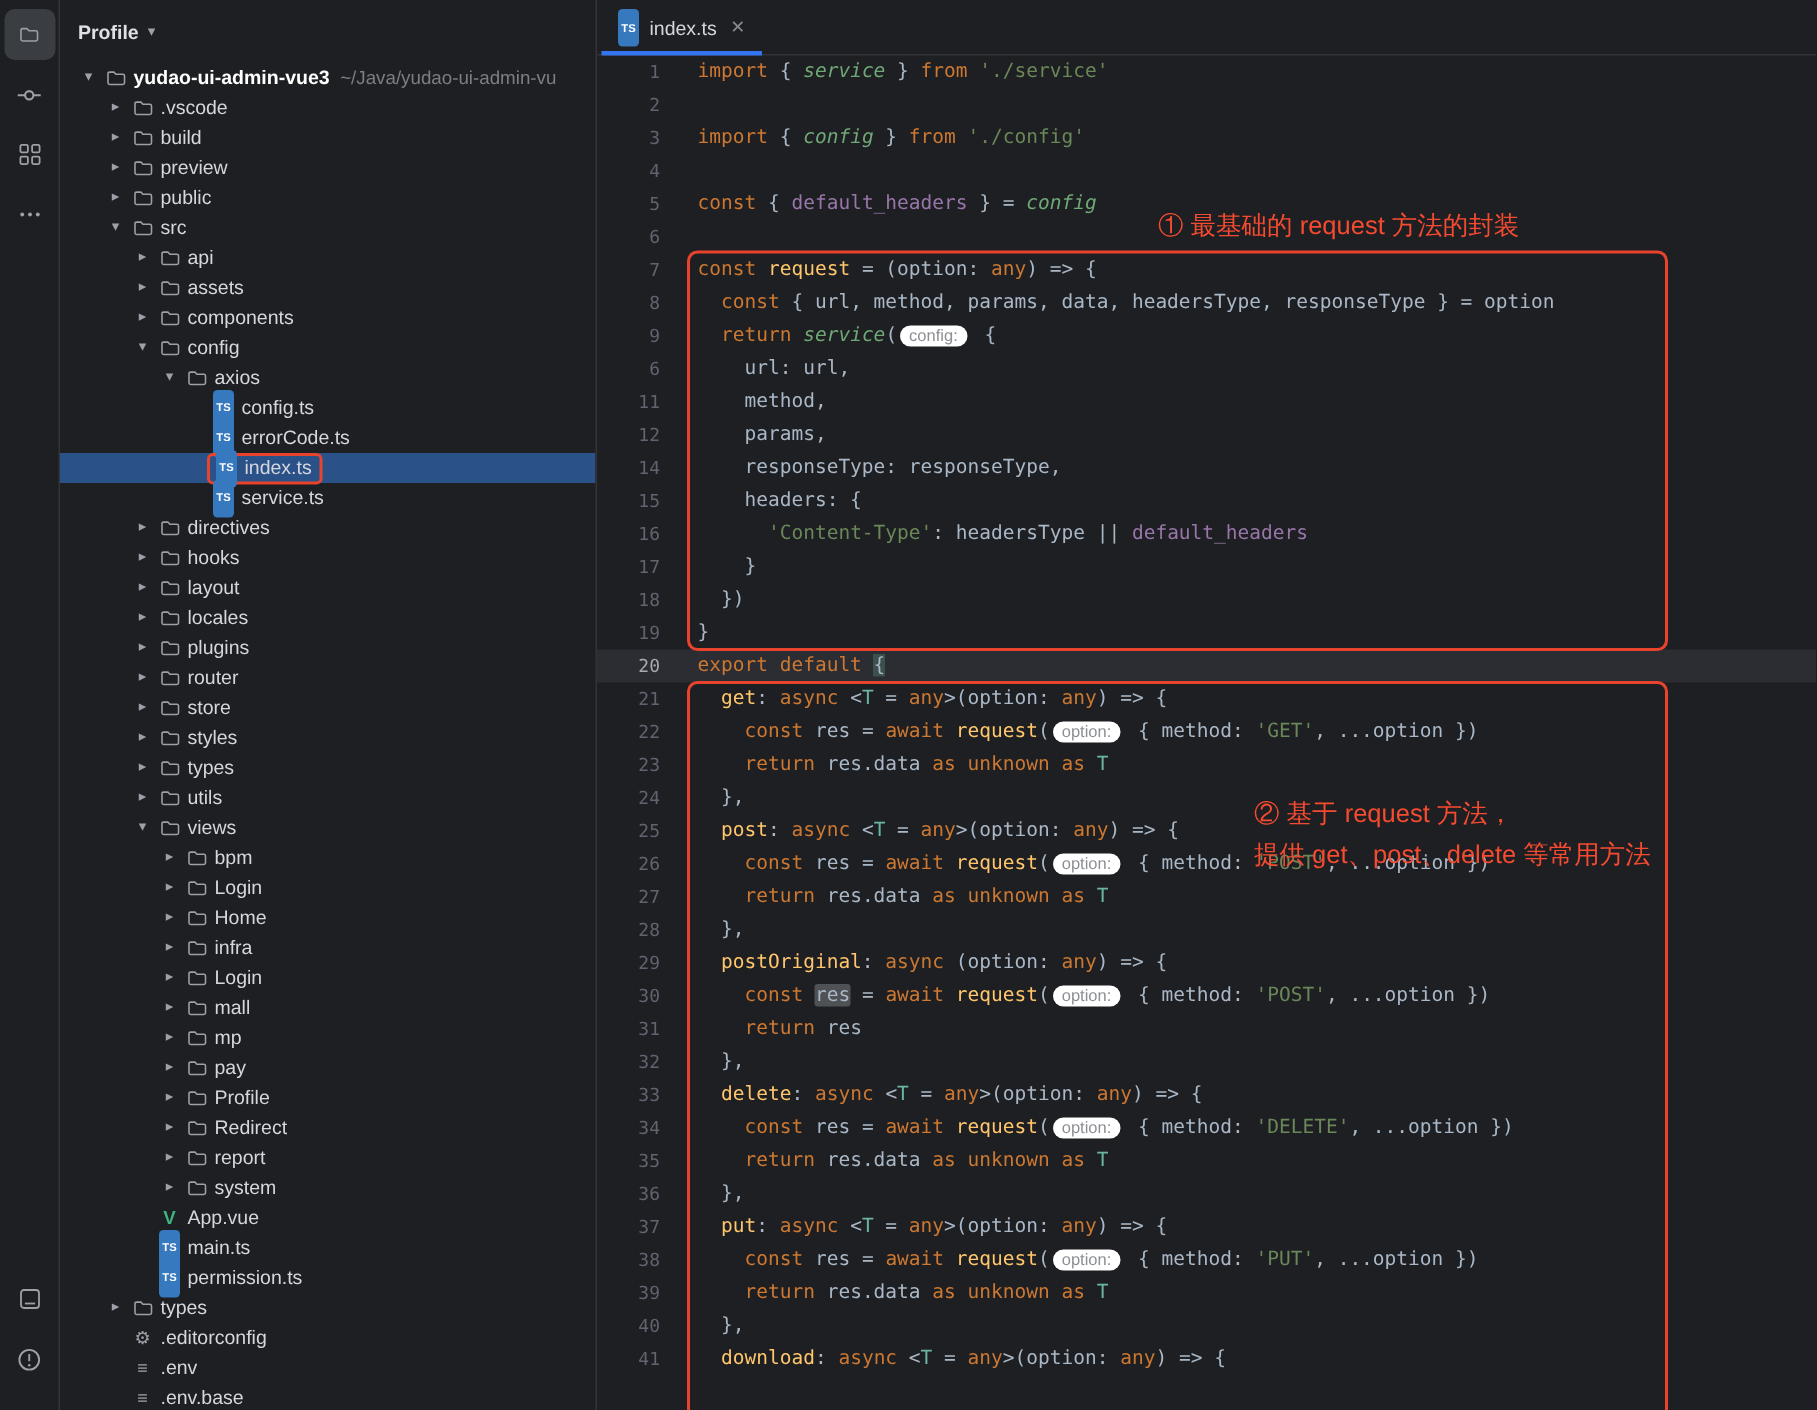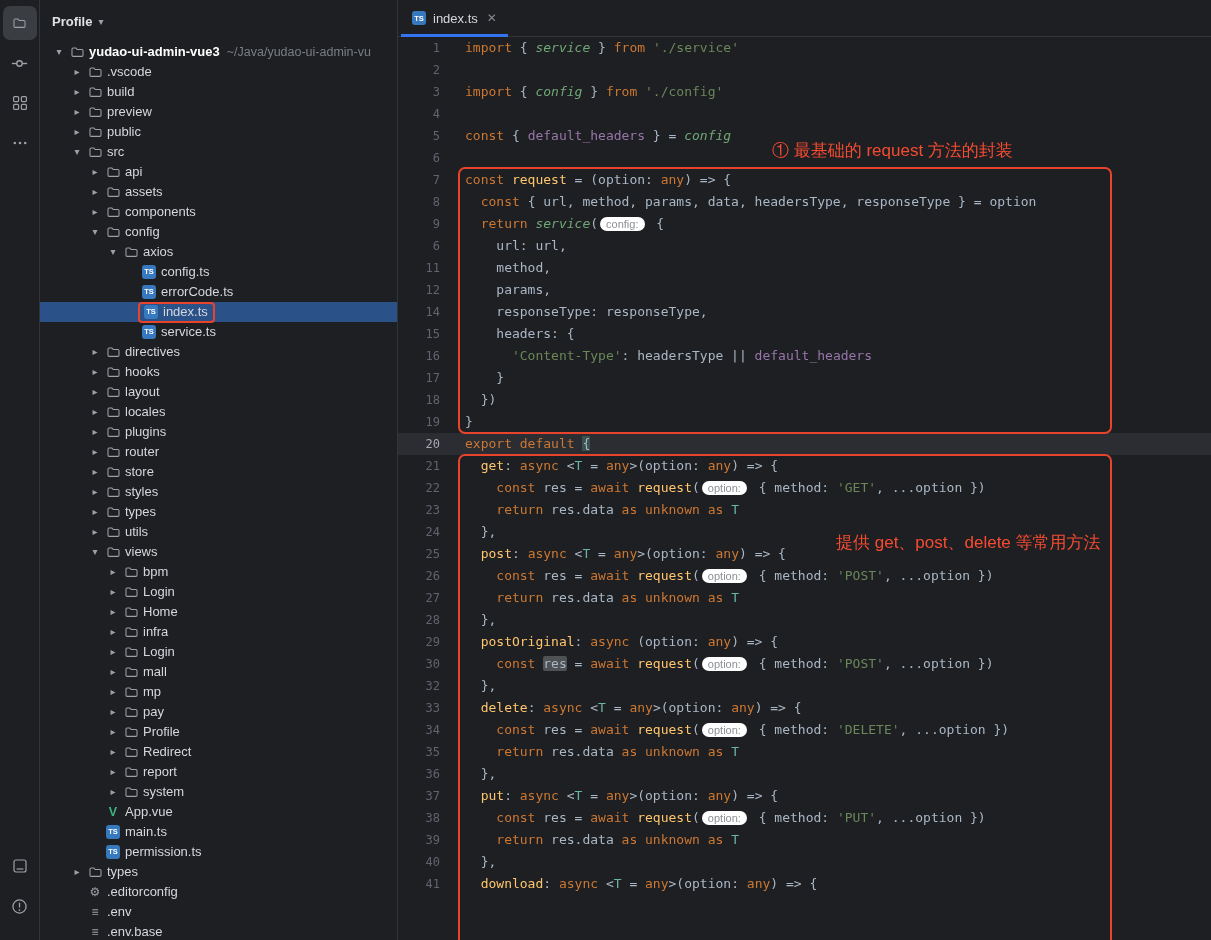--- a/index.html
+++ b/index.html
@@ -33,21 +33,21 @@
   .tree{font-size:13px;line-height:20px;}
   .tree-row{height:20px;display:flex;align-items:center;white-space:nowrap;color:#d5d7dd;cursor:default;}
   .tree-row.selected{background:#2a5289;}
   .chev{width:18px;flex:0 0 18px;text-align:center;color:#9da0a8;font-size:10px;}
   .tree-icon{width:18px;flex:0 0 18px;display:inline-flex;align-items:center;justify-content:center;}
   .tree-label{padding-left:3px;}
   .tree-label.bold{font-weight:700;color:#ffffff;}
   .suffix{color:#7a7e85;padding-left:7px;font-size:12.5px;}
   .boxed{display:inline-flex;align-items:center;height:21px;box-sizing:border-box;
     border:2px solid #e8432c;border-radius:4px;padding:0 5px 0 2px;margin-left:-2px;}
-  .ts-badge{width:14px;height:14px;background:#3779be;color:#fff;font-size:7.5px;font-weight:700;
+  .ts-badge{width:14px;height:25px;background:#3779be;color:#fff;font-size:7.5px;font-weight:700;
     display:inline-flex;align-items:center;justify-content:center;border-radius:3px;
     font-family:"Liberation Sans",sans-serif;letter-spacing:0;}
   .vue-badge{color:#3fb37f;font-weight:700;font-size:12.5px;}
   .mini-ic{color:#9da0a8;font-size:12px;}
 
   
   .editor{flex:1;display:flex;flex-direction:column;overflow:hidden;background:#1e1f22;}
   .tab-bar{height:36px;flex:0 0 36px;border-bottom:1px solid #323438;
     display:flex;align-items:stretch;padding-left:3px;}
   .tab{display:flex;align-items:center;gap:7px;padding:0 11px;font-size:13px;color:#d5d7dd;position:relative;}
@@ -561,33 +561,35 @@
         <div class="code-line"><span class="gutter">21</span><span class="gutter-icon"></span><span class="code-text"><span class="tk-d">  </span><span class="tk-f">get</span><span class="tk-d">: </span><span class="tk-k">async </span><span class="tk-d">&lt;</span><span class="tk-t">T</span><span class="tk-d"> = </span><span class="tk-k">any</span><span class="tk-d">&gt;(option: </span><span class="tk-k">any</span><span class="tk-d">) =&gt; {</span></span></div>
         <div class="code-line"><span class="gutter">22</span><span class="gutter-icon"></span><span class="code-text"><span class="tk-d">    </span><span class="tk-k">const </span><span class="tk-d">res = </span><span class="tk-k">await </span><span class="tk-f">request</span><span class="tk-d">(</span><span class="tk-h">option:</span><span class="tk-d"> { method: </span><span class="tk-s">'GET'</span><span class="tk-d">, ...option })</span></span></div>
         <div class="code-line"><span class="gutter">23</span><span class="gutter-icon"></span><span class="code-text"><span class="tk-d">    </span><span class="tk-k">return </span><span class="tk-d">res.data </span><span class="tk-k">as </span><span class="tk-k">unknown </span><span class="tk-k">as </span><span class="tk-t">T</span></span></div>
         <div class="code-line"><span class="gutter">24</span><span class="gutter-icon"></span><span class="code-text"><span class="tk-d">  },</span></span></div>
         <div class="code-line"><span class="gutter">25</span><span class="gutter-icon"></span><span class="code-text"><span class="tk-d">  </span><span class="tk-f">post</span><span class="tk-d">: </span><span class="tk-k">async </span><span class="tk-d">&lt;</span><span class="tk-t">T</span><span class="tk-d"> = </span><span class="tk-k">any</span><span class="tk-d">&gt;(option: </span><span class="tk-k">any</span><span class="tk-d">) =&gt; {</span></span></div>
         <div class="code-line"><span class="gutter">26</span><span class="gutter-icon"></span><span class="code-text"><span class="tk-d">    </span><span class="tk-k">const </span><span class="tk-d">res = </span><span class="tk-k">await </span><span class="tk-f">request</span><span class="tk-d">(</span><span class="tk-h">option:</span><span class="tk-d"> { method: </span><span class="tk-s">'POST'</span><span class="tk-d">, ...option })</span></span></div>
         <div class="code-line"><span class="gutter">27</span><span class="gutter-icon"></span><span class="code-text"><span class="tk-d">    </span><span class="tk-k">return </span><span class="tk-d">res.data </span><span class="tk-k">as </span><span class="tk-k">unknown </span><span class="tk-k">as </span><span class="tk-t">T</span></span></div>
         <div class="code-line"><span class="gutter">28</span><span class="gutter-icon"></span><span class="code-text"><span class="tk-d">  },</span></span></div>
         <div class="code-line"><span class="gutter">29</span><span class="gutter-icon"></span><span class="code-text"><span class="tk-d">  </span><span class="tk-f">postOriginal</span><span class="tk-d">: </span><span class="tk-k">async </span><span class="tk-d">(option: </span><span class="tk-k">any</span><span class="tk-d">) =&gt; {</span></span></div>
         <div class="code-line"><span class="gutter">30</span><span class="gutter-icon"></span><span class="code-text"><span class="tk-d">    </span><span class="tk-k">const </span><span class="tk-occ">res</span><span class="tk-d"> = </span><span class="tk-k">await </span><span class="tk-f">request</span><span class="tk-d">(</span><span class="tk-h">option:</span><span class="tk-d"> { method: </span><span class="tk-s">'POST'</span><span class="tk-d">, ...option })</span></span></div>
+        <div class="code-line"><span class="gutter">31</span><span class="gutter-icon"></span><span class="code-text"><span class="tk-d">    </span><span class="tk-k">return </span><span class="tk-d">res</span></span></div>
         <div class="code-line"><span class="gutter">32</span><span class="gutter-icon"></span><span class="code-text"><span class="tk-d">  },</span></span></div>
         <div class="code-line"><span class="gutter">33</span><span class="gutter-icon"></span><span class="code-text"><span class="tk-d">  </span><span class="tk-f">delete</span><span class="tk-d">: </span><span class="tk-k">async </span><span class="tk-d">&lt;</span><span class="tk-t">T</span><span class="tk-d"> = </span><span class="tk-k">any</span><span class="tk-d">&gt;(option: </span><span class="tk-k">any</span><span class="tk-d">) =&gt; {</span></span></div>
         <div class="code-line"><span class="gutter">34</span><span class="gutter-icon"></span><span class="code-text"><span class="tk-d">    </span><span class="tk-k">const </span><span class="tk-d">res = </span><span class="tk-k">await </span><span class="tk-f">request</span><span class="tk-d">(</span><span class="tk-h">option:</span><span class="tk-d"> { method: </span><span class="tk-s">'DELETE'</span><span class="tk-d">, ...option })</span></span></div>
         <div class="code-line"><span class="gutter">35</span><span class="gutter-icon"></span><span class="code-text"><span class="tk-d">    </span><span class="tk-k">return </span><span class="tk-d">res.data </span><span class="tk-k">as </span><span class="tk-k">unknown </span><span class="tk-k">as </span><span class="tk-t">T</span></span></div>
         <div class="code-line"><span class="gutter">36</span><span class="gutter-icon"></span><span class="code-text"><span class="tk-d">  },</span></span></div>
         <div class="code-line"><span class="gutter">37</span><span class="gutter-icon"></span><span class="code-text"><span class="tk-d">  </span><span class="tk-f">put</span><span class="tk-d">: </span><span class="tk-k">async </span><span class="tk-d">&lt;</span><span class="tk-t">T</span><span class="tk-d"> = </span><span class="tk-k">any</span><span class="tk-d">&gt;(option: </span><span class="tk-k">any</span><span class="tk-d">) =&gt; {</span></span></div>
         <div class="code-line"><span class="gutter">38</span><span class="gutter-icon"></span><span class="code-text"><span class="tk-d">    </span><span class="tk-k">const </span><span class="tk-d">res = </span><span class="tk-k">await </span><span class="tk-f">request</span><span class="tk-d">(</span><span class="tk-h">option:</span><span class="tk-d"> { method: </span><span class="tk-s">'PUT'</span><span class="tk-d">, ...option })</span></span></div>
         <div class="code-line"><span class="gutter">39</span><span class="gutter-icon"></span><span class="code-text"><span class="tk-d">    </span><span class="tk-k">return </span><span class="tk-d">res.data </span><span class="tk-k">as </span><span class="tk-k">unknown </span><span class="tk-k">as </span><span class="tk-t">T</span></span></div>
         <div class="code-line"><span class="gutter">40</span><span class="gutter-icon"></span><span class="code-text"><span class="tk-d">  },</span></span></div>
         <div class="code-line"><span class="gutter">41</span><span class="gutter-icon"></span><span class="code-text"><span class="tk-d">  </span><span class="tk-f">download</span><span class="tk-d">: </span><span class="tk-k">async </span><span class="tk-d">&lt;</span><span class="tk-t">T</span><span class="tk-d"> = </span><span class="tk-k">any</span><span class="tk-d">&gt;(option: </span><span class="tk-k">any</span><span class="tk-d">) =&gt; {</span></span></div>
       </div>
   </div>
 
 </div>
 
 <div class="red-box" id="box1"></div>
 <div class="red-box" id="box2"></div>
 <div class="ann" id="ann1">① 最基础的 request 方法的封装</div>
 <div class="ann" id="ann2">
+  <div>② 基于 request 方法，</div>
   <div>提供 get、post、delete 等常用方法</div>
 </div>
 
 </body></html>

